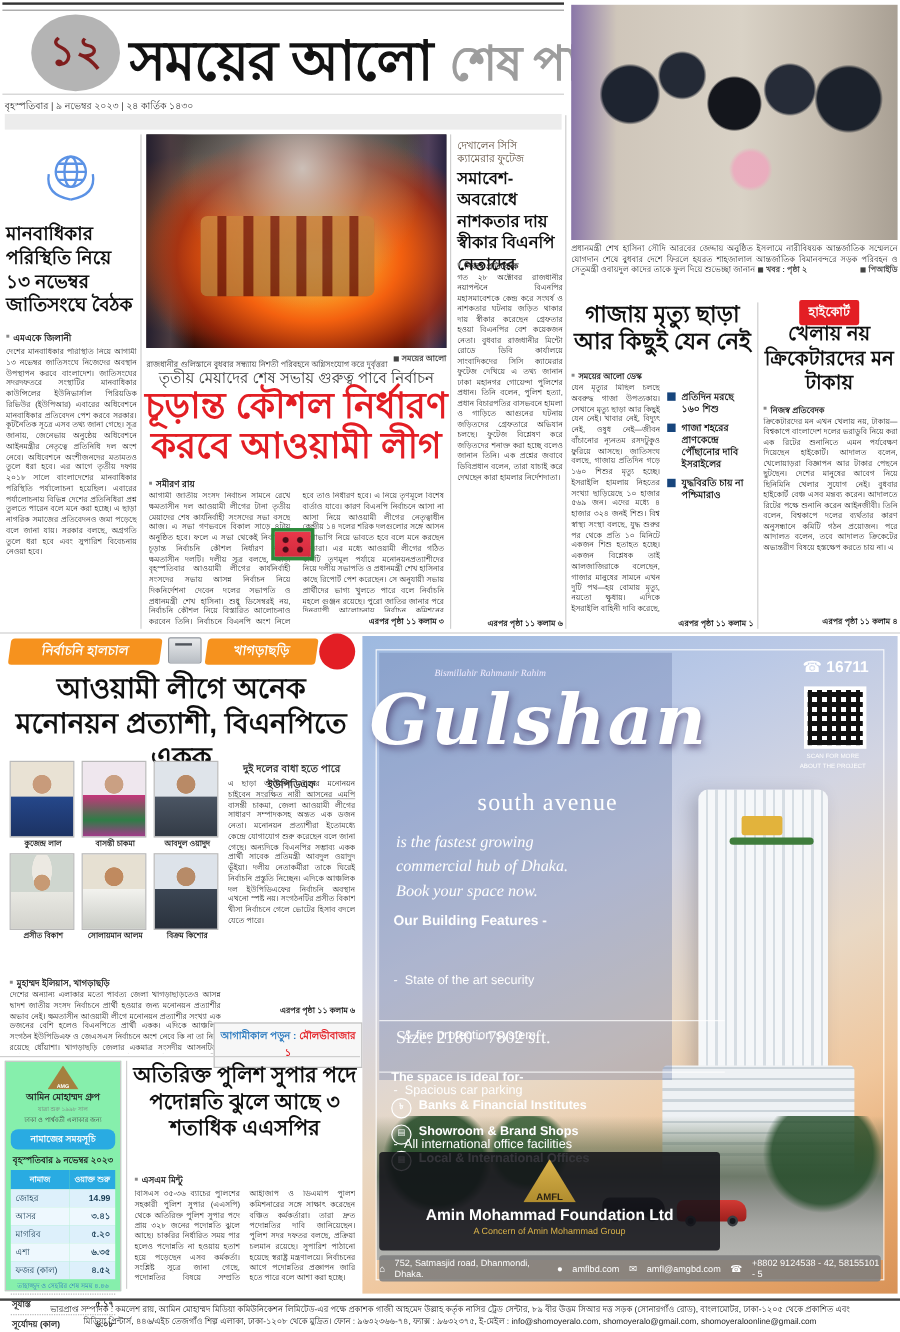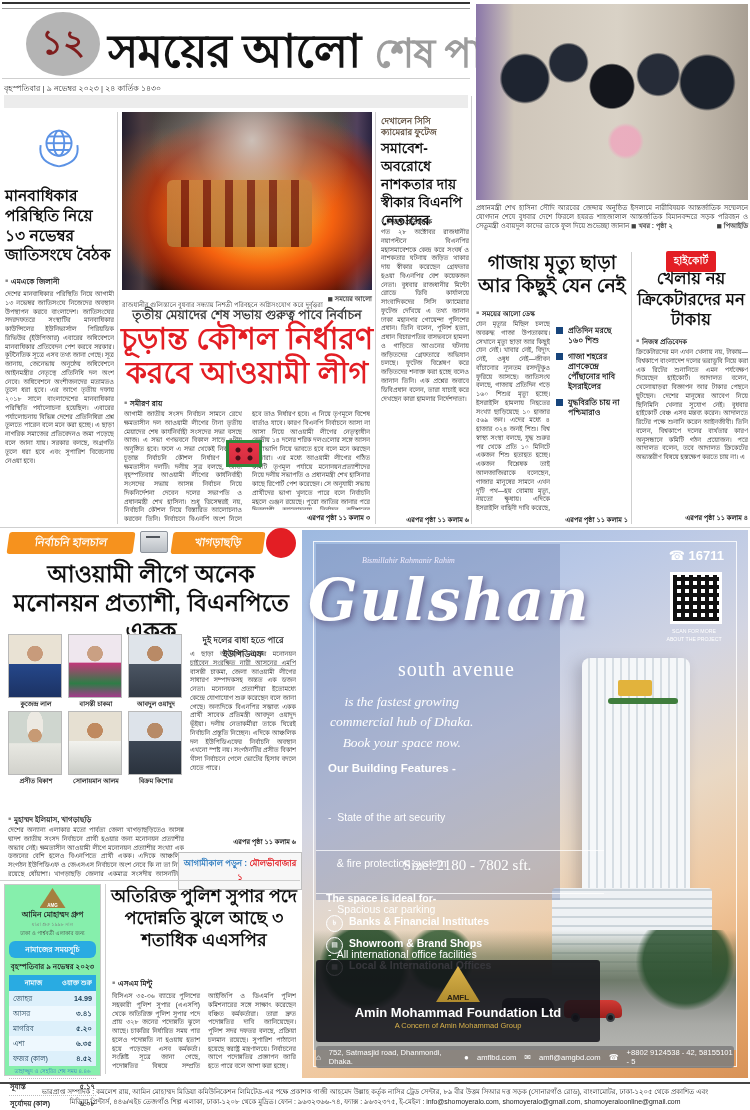--- a/index.html
+++ b/index.html
@@ -4,21 +4,21 @@
 <style>
   html,body{margin:0;padding:0;background:#e9e9e9;}
   .page{position:relative;width:750px;height:1110px;background:#ffffff;margin:0 auto;
         font-family:"Liberation Sans","DejaVu Sans",sans-serif;color:#1c1c1c;overflow:hidden;}
   .abs{position:absolute;}
   .body-text{font-size:6.4px;line-height:1.37;text-align:justify;color:#1d1d1d;overflow:hidden;}
   .cols2{column-count:2;column-gap:8px;}
   .byline{font-size:7.4px;font-weight:bold;color:#222;}
   .byline .b{color:#8a8a8a;font-size:5px;vertical-align:2px;margin-right:3px;}
   .cont{font-size:6.6px;font-weight:bold;color:#111;text-align:right;}
-  .kicker{font-weight:bold;color:#3d3d3d;}
+  .kicker{font-weight:normal;color:#3d3d3d;}
   .hl{font-weight:bold;color:#101010;}
   .red-hl{font-weight:bold;color:#e31e24;}
   .vrule{width:1px;background:#cfcfcf;}
   .hrule{height:1px;background:#cfcfcf;}
   .caption{font-size:6.8px;line-height:1.3;color:#2a2a2a;text-align:justify;}
   .credit{font-size:6.6px;color:#444;font-weight:bold;}
   
   .pg-circle{width:74px;height:64px;border-radius:50%;background:#b4b4b4;display:flex;align-items:center;justify-content:center;
              color:#7f1d1d;font-size:34px;font-weight:bold;}
   .mast-title{font-size:46px;font-weight:800;color:#121212;letter-spacing:-1px;}
@@ -65,21 +65,21 @@
   .ptable td{font-size:7.2px;padding:1.5px 4px;color:#173a52;}
   .ptable tr:nth-child(odd) td{background:#ddf0fb;}
   .ptable tr:nth-child(even) td{background:#eef8fe;}
   .ptable td.t{text-align:right;font-weight:bold;}
   .pnote{font-size:5.4px;color:#2d7bbf;text-align:center;margin:2px 0;}
   .prow{display:flex;justify-content:space-between;font-size:7px;font-weight:bold;color:#222;border-top:1px dotted #bbb;padding:2px 1px;}
   
   .ad{background:linear-gradient(155deg,#9db9e0 0%,#b9c8e6 22%,#d3d5e2 40%,#e9d8c4 58%,#f0c79d 74%,#e5a469 90%,#d89257 100%);overflow:hidden;}
   .ad-frame{position:absolute;inset:11px;border:1px solid rgba(255,255,255,0.85);pointer-events:none;}
   .ad-panel{background:rgba(96,116,164,0.32);}
-  .ad-serif{font-family:"Liberation Serif","DejaVu Serif",serif;text-align:center;}
+  .ad-serif{font-family:"Liberation Serif","DejaVu Serif",serif;}
   .brand{font-family:"DejaVu Serif","Liberation Serif",serif;font-style:italic;font-weight:bold;color:#fff;
          font-size:58px;text-shadow:2px 3px 6px rgba(60,40,90,0.55);letter-spacing:2px;}
   .qr{width:52px;height:52px;background:#fff;padding:3px;box-sizing:border-box;}
   .qr-in{width:100%;height:100%;background:
      repeating-linear-gradient(0deg,#111 0 4px,transparent 4px 8px),
      repeating-linear-gradient(90deg,#111 0 4px,#fff 4px 8px);}
   .feat{font-size:10.5px;color:#fff;line-height:1.45;}
   .ideal-ic{width:15px;height:15px;border:1.4px solid #fff;border-radius:50%;display:inline-flex;align-items:center;justify-content:center;color:#fff;font-size:7px;margin-right:6px;background:rgba(255,255,255,0.12);}
   .tower{background:repeating-linear-gradient(90deg,#f5f7f9 0 6px,#d6dde3 6px 8px),linear-gradient(#ffffff,#e7ebef);
          border-radius:8px 8px 0 0;box-shadow:-6px 4px 14px rgba(60,60,80,0.25);}

